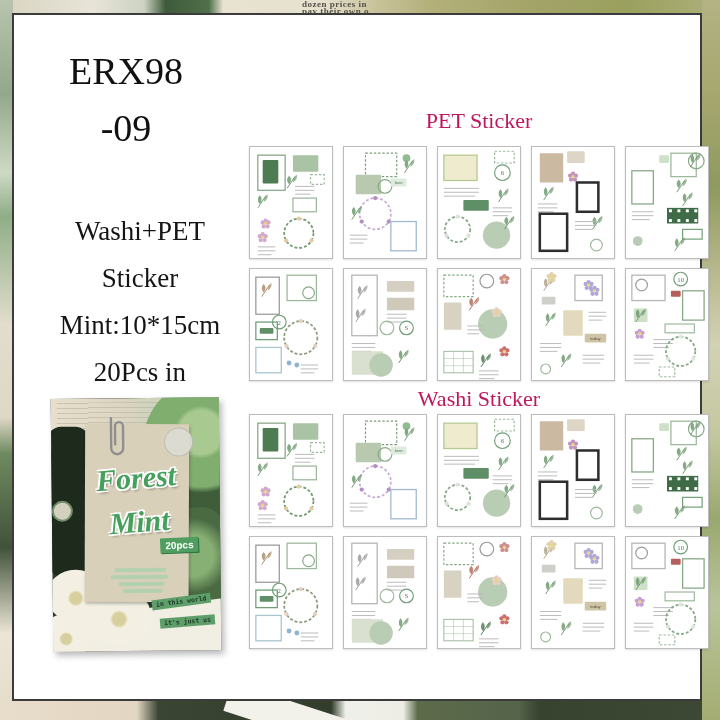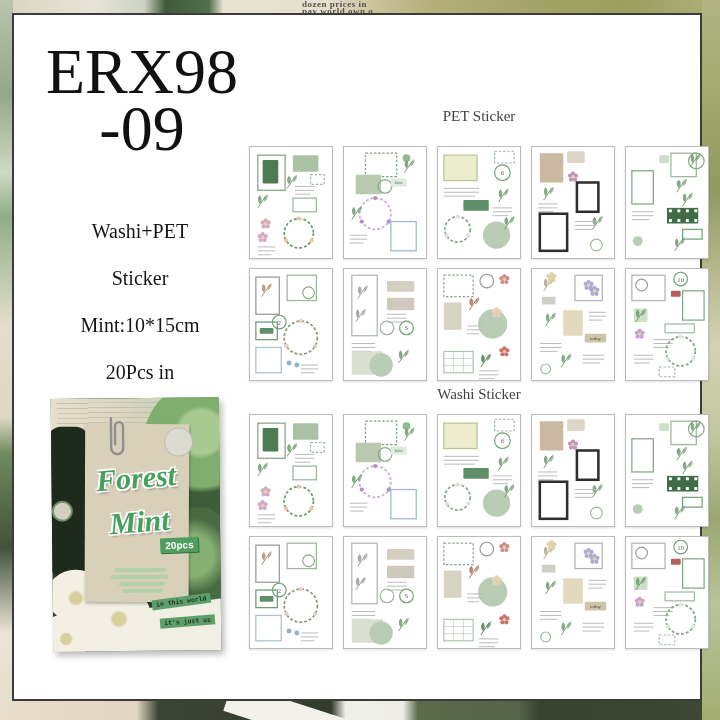--- a/index.html
+++ b/index.html
@@ -20,29 +20,29 @@
   #bottom-wedge{position:absolute;left:225px;top:700px;width:120px;height:30px;
     background:#f2f1ea;transform:rotate(18deg);}
   .newsprint{position:absolute;left:302px;top:1px;width:150px;font-size:9px;line-height:7px;
     color:#55534a;letter-spacing:0.5px;white-space:nowrap;}
 
   
   #panel{position:absolute;left:12px;top:13px;width:686px;height:684px;
     background:#ffffff;border:2px solid #3b3b3b;}
 
   
-  #title-block{position:absolute;left:22px;top:28px;width:212px;text-align:center;
-    color:#111111;font-size:64px;line-height:57px;}
+  #title-block{position:absolute;left:6px;top:28px;width:212px;text-align:center;
+    color:#111111;font-size:38px;line-height:57px;}
   #info-block{position:absolute;left:16px;top:193px;width:220px;text-align:center;
-    color:#151515;font-size:20px;line-height:47px;}
+    color:#151515;font-size:27px;line-height:47px;}
   #info-block div{white-space:nowrap;}
 
   
   .section-heading{position:absolute;left:235px;width:460px;text-align:center;
-    color:#404040;font-size:15px;}
+    color:#be185d;font-size:22px;}
   #heading-pet{top:93px;}
   #heading-washi{top:371px;}
 
   
   .sheet{position:absolute;width:84px;height:113px;background:#ffffff;
     border:1px solid #bcbcbc;box-shadow:0 1px 2px rgba(0,0,0,0.12);box-sizing:border-box;}
   .sheet svg{display:block;width:100%;height:100%;}
 
   
   #cover{position:absolute;left:38px;top:383px;width:168px;height:253px;
@@ -86,21 +86,21 @@
   #cv-tag2{right:6px;bottom:24px;transform:rotate(-4deg);}
 </style>
 </head>
 <body>
 
 <div id="stage">
 
   <div class="strip" id="strip-top">
     <div class="newsprint">
       <div>dozen prices in</div>
-      <div>pay world own o</div>
+      <div>pay their own o</div>
     </div>
   </div>
   <div class="strip" id="strip-left"></div>
   <div class="strip" id="strip-bottom"></div>
   <div id="bottom-wedge"></div>
   <div class="strip" id="strip-right"></div>
 
   <div id="panel">
 
     <div id="title-block" style="position:absolute;">

